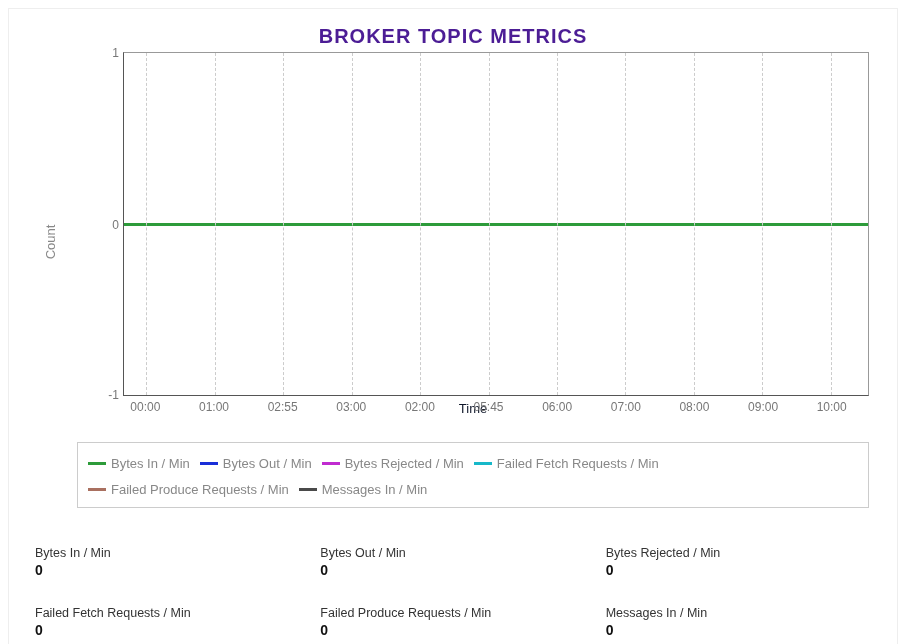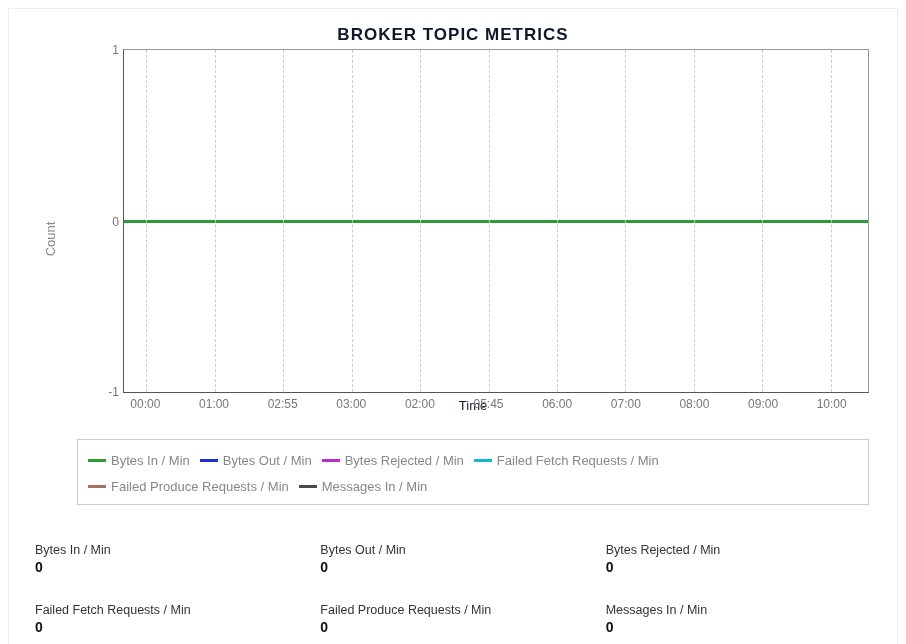--- a/index.html
+++ b/index.html
@@ -10,23 +10,23 @@
     }
     .panel {
       border: 1px solid #eee;
       padding: 12px 18px 20px 18px;
       width: 890px;
       margin: 0 auto;
     }
     .chart-title {
       text-align: center;
       font-weight: bold;
-      font-size: 17px;
+      font-size: 20px;
       letter-spacing: 1px;
-      color: #0f172a;
+      color: #4c1d95;
       margin-bottom: 4px;
       margin-top: 4px;
     }
     .chart-wrap {
       position: relative;
       height: 380px;
       margin-left: 50px;
       margin-right: 10px;
     }
     .ylabel {

